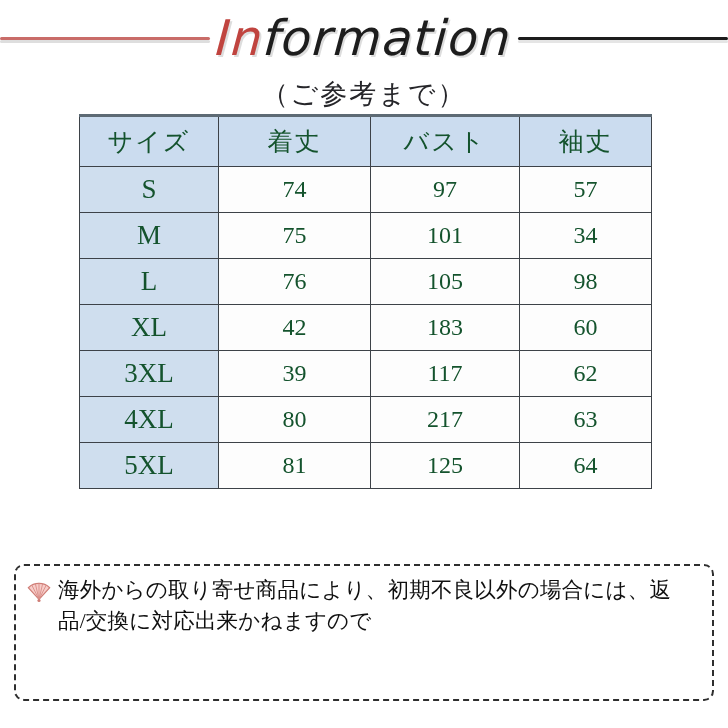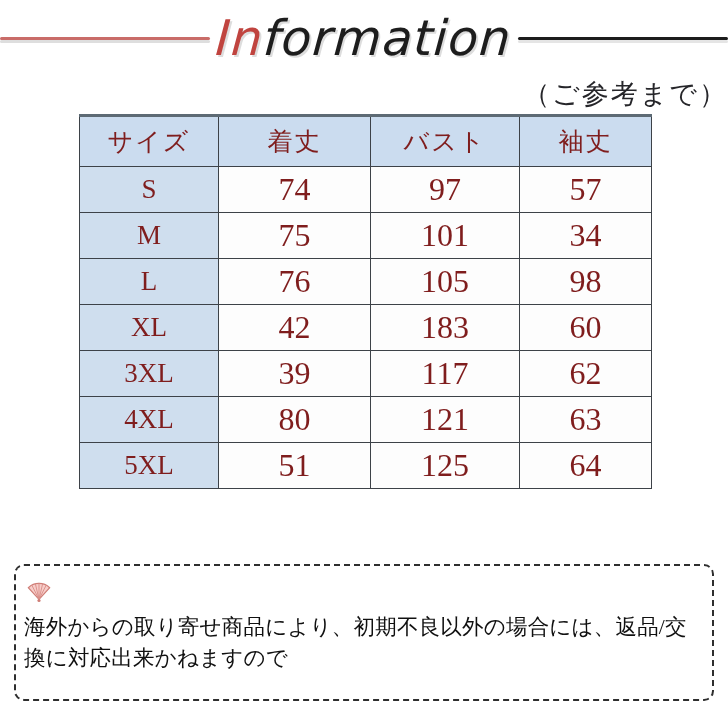--- a/index.html
+++ b/index.html
@@ -33,72 +33,71 @@
     color: #1d1d1d;
     transform: skewX(-4deg);
     text-shadow: 2px 2px 0 rgba(120,120,120,.25);
     white-space: nowrap;
     line-height: 1;
   }
   .title .accent { color: #c0443f; }
   .subtitle {
     position: absolute;
     top: 76px; left: 0; right: 0;
-    text-align: right;
+    text-align: center;
     font-size: 27px;
     letter-spacing: 2px;
     color: #26262a;
   }
 
   
   table.size-table {
     position: absolute;
     left: 79px; top: 114px;
     width: 572px;
     border-collapse: collapse;
     table-layout: fixed;
     border: 1px solid #3d4248;
     border-top: 3px solid #5d6a74;
   }
   .size-table th, .size-table td {
     border: 1px solid #3d4248;
     text-align: center;
     vertical-align: middle;
     padding: 0;
-    color: #7f1d1d;
+    color: #14532d;
   }
   .size-table th {
     height: 49px;
     font-size: 25px;
     font-weight: normal;
     letter-spacing: 2px;
     background: #cbdcef;
   }
-  .size-table td { height: 45px; font-size: 32px; background: #fdfdfd; }
+  .size-table td { height: 45px; font-size: 24px; background: #fdfdfd; }
   .size-table td.size-col { background: #cfdeee; font-size: 27px; }
   .col-size  { width: 139px; }
   .col-len   { width: 152px; }
   .col-bust  { width: 149px; }
   .col-slv   { width: 132px; }
 
   
   .notes-box {
     position: absolute;
     left: 14px; top: 564px;
     width: 700px; height: 137px;
     box-sizing: border-box;
     border: 2px dashed #2e2e2e;
     border-radius: 10px;
     padding: 9px 14px 6px 8px;
   }
   .note {
     display: flex;
     align-items: flex-start;
     margin-bottom: 6px;
-    flex-direction: column;
   }
   .note-icon { flex: 0 0 34px; padding-top: 3px; }
   .note-text {
     flex: 1 1 auto;
     font-size: 21.5px;
     line-height: 1.42;
     color: #101010;
     letter-spacing: 0.2px;
   }
 </style>
@@ -156,26 +155,26 @@
       </tr>
       <tr>
         <td class="size-col">3XL</td>
         <td>39</td>
         <td>117</td>
         <td>62</td>
       </tr>
       <tr>
         <td class="size-col">4XL</td>
         <td>80</td>
-        <td>121</td>
+        <td>217</td>
         <td>63</td>
       </tr>
       <tr>
         <td class="size-col">5XL</td>
-        <td>51</td>
+        <td>81</td>
         <td>125</td>
         <td>64</td>
       </tr>
     </tbody>
   </table>
 
   <div class="notes-box">
 
     <div class="note">
       <span class="note-icon">

